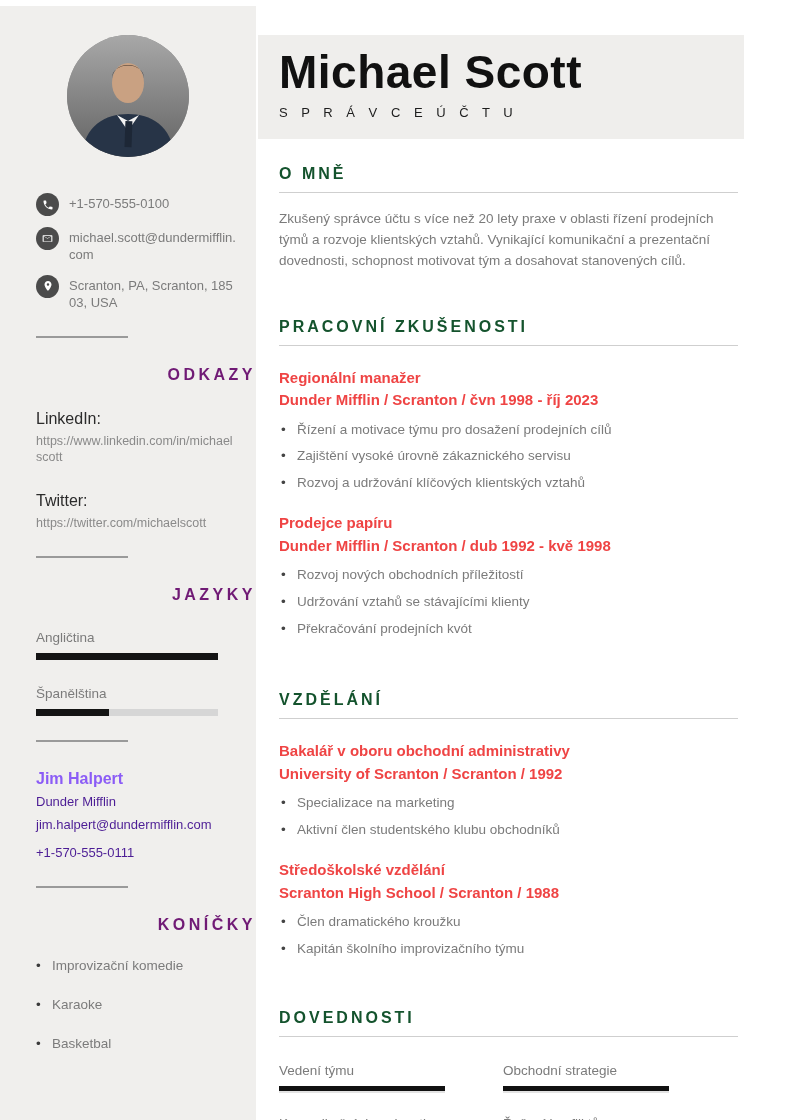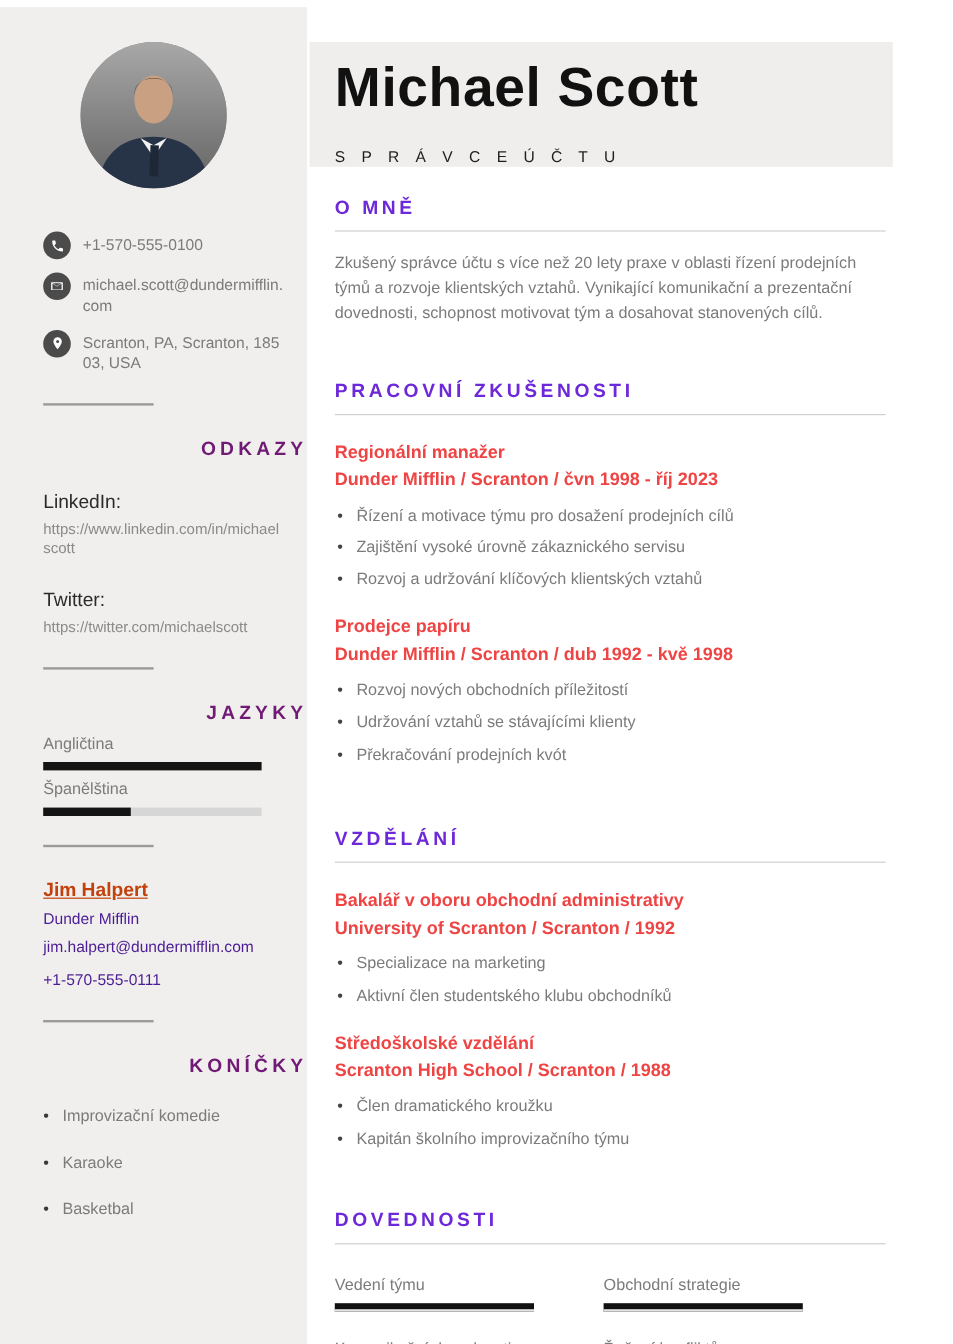--- a/index.html
+++ b/index.html
@@ -13,37 +13,37 @@
   .contact { margin:36px 18px 0 36px; }
   .contact-row { display:flex; gap:10px; margin-bottom:11px; align-items:flex-start; }
   .cicon { flex:0 0 23px; width:23px; height:23px; border-radius:50%; background:#4b4b4b; display:flex; align-items:center; justify-content:center; }
   .cicon svg { display:block; }
   .ctext { font-size:13px; color:#7b7b7b; line-height:1.3; word-break:break-all; padding-top:3px; }
   .sb-divider { width:92px; border:0; border-top:2px solid #9a9a9a; margin:24px 0 0 36px; }
   .sb-h { font-size:16px; font-weight:700; letter-spacing:3.5px; color:#701a75; margin:28px 0 0 36px;text-align:right; }
   .sb-inner { margin:0 20px 0 36px; }
   .link-label { font-size:16px; color:#2b2b2b; margin-top:26px; }
   .link-url { font-size:12.5px; color:#8a8a8a; margin-top:5px; word-break:break-all; line-height:1.35; }
-  .lang-label { font-size:13.5px; color:#7b7b7b; margin-top:8px; }
+  .lang-label { font-size:13.5px; color:#7b7b7b; margin-top:26px; }
   .lang-track { margin-top:8px; height:7px; width:182px; background:#d6d6d6; }
   .lang-fill { height:7px; background:#141414; }
-  .ref-name { font-size:16px; font-weight:700; color:#c2410c; margin-top:28px;text-decoration:underline; }
+  .ref-name { font-size:16px; font-weight:700; color:#8b5cf6; margin-top:28px; }
   .ref-line { font-size:13px; color:#4c1d95; margin-top:5px; word-break:break-all; line-height:1.35; }
   .ref-phone { margin-top:11px; }
   .hobby-list { list-style:none; margin:10px 0 0 0; }
   .hobby-list li { font-size:13.5px; color:#7b7b7b; margin-top:24px; padding-left:16px; position:relative; }
   .hobby-list li::before { content:"•"; position:absolute; left:0; color:#3a3a3a; }
 
   
   .main { position:absolute; left:256px; top:0; width:488px; height:1120px; background:#ffffff; }
   .band { margin-top:35px; margin-left:2px; height:104px; background:#efeeec; padding:11px 0 0 21px; }
   .name { font-size:46px; font-weight:700; color:#111111; letter-spacing:0.5px; line-height:1.15; }
-  .subtitle { font-size:13px; letter-spacing:5px; color:#1d1d1d; margin-top:24px; }
+  .subtitle { font-size:13px; letter-spacing:5px; color:#1d1d1d; margin-top:6px; }
   .content { padding:0 6px 0 23px; }
-  .sec-h { font-size:16px; font-weight:700; letter-spacing:3px; color:#6d28d9; }
+  .sec-h { font-size:16px; font-weight:700; letter-spacing:3px; color:#14532d; }
   .sec-rule { border:0; border-top:1px solid #cfcfcf; margin-top:9px; }
   .about-p { font-size:13.5px; line-height:1.55; color:#7b7b7b; margin-top:16px; }
   .sec-about { margin-top:26px; }
   .sec-exp { margin-top:46px; }
   .sec-edu { margin-top:54px; }
   .sec-skills { margin-top:52px; }
   .entry { margin-top:21px; }
   .entry-title, .entry-meta { font-size:15px; font-weight:700; color:#ef4444; line-height:1.5; }
   .bullets { list-style:none; margin-top:9px; }
   .bullets li { font-size:13.5px; color:#7b7b7b; padding-left:18px; position:relative; margin-top:9px; line-height:1.3; }

